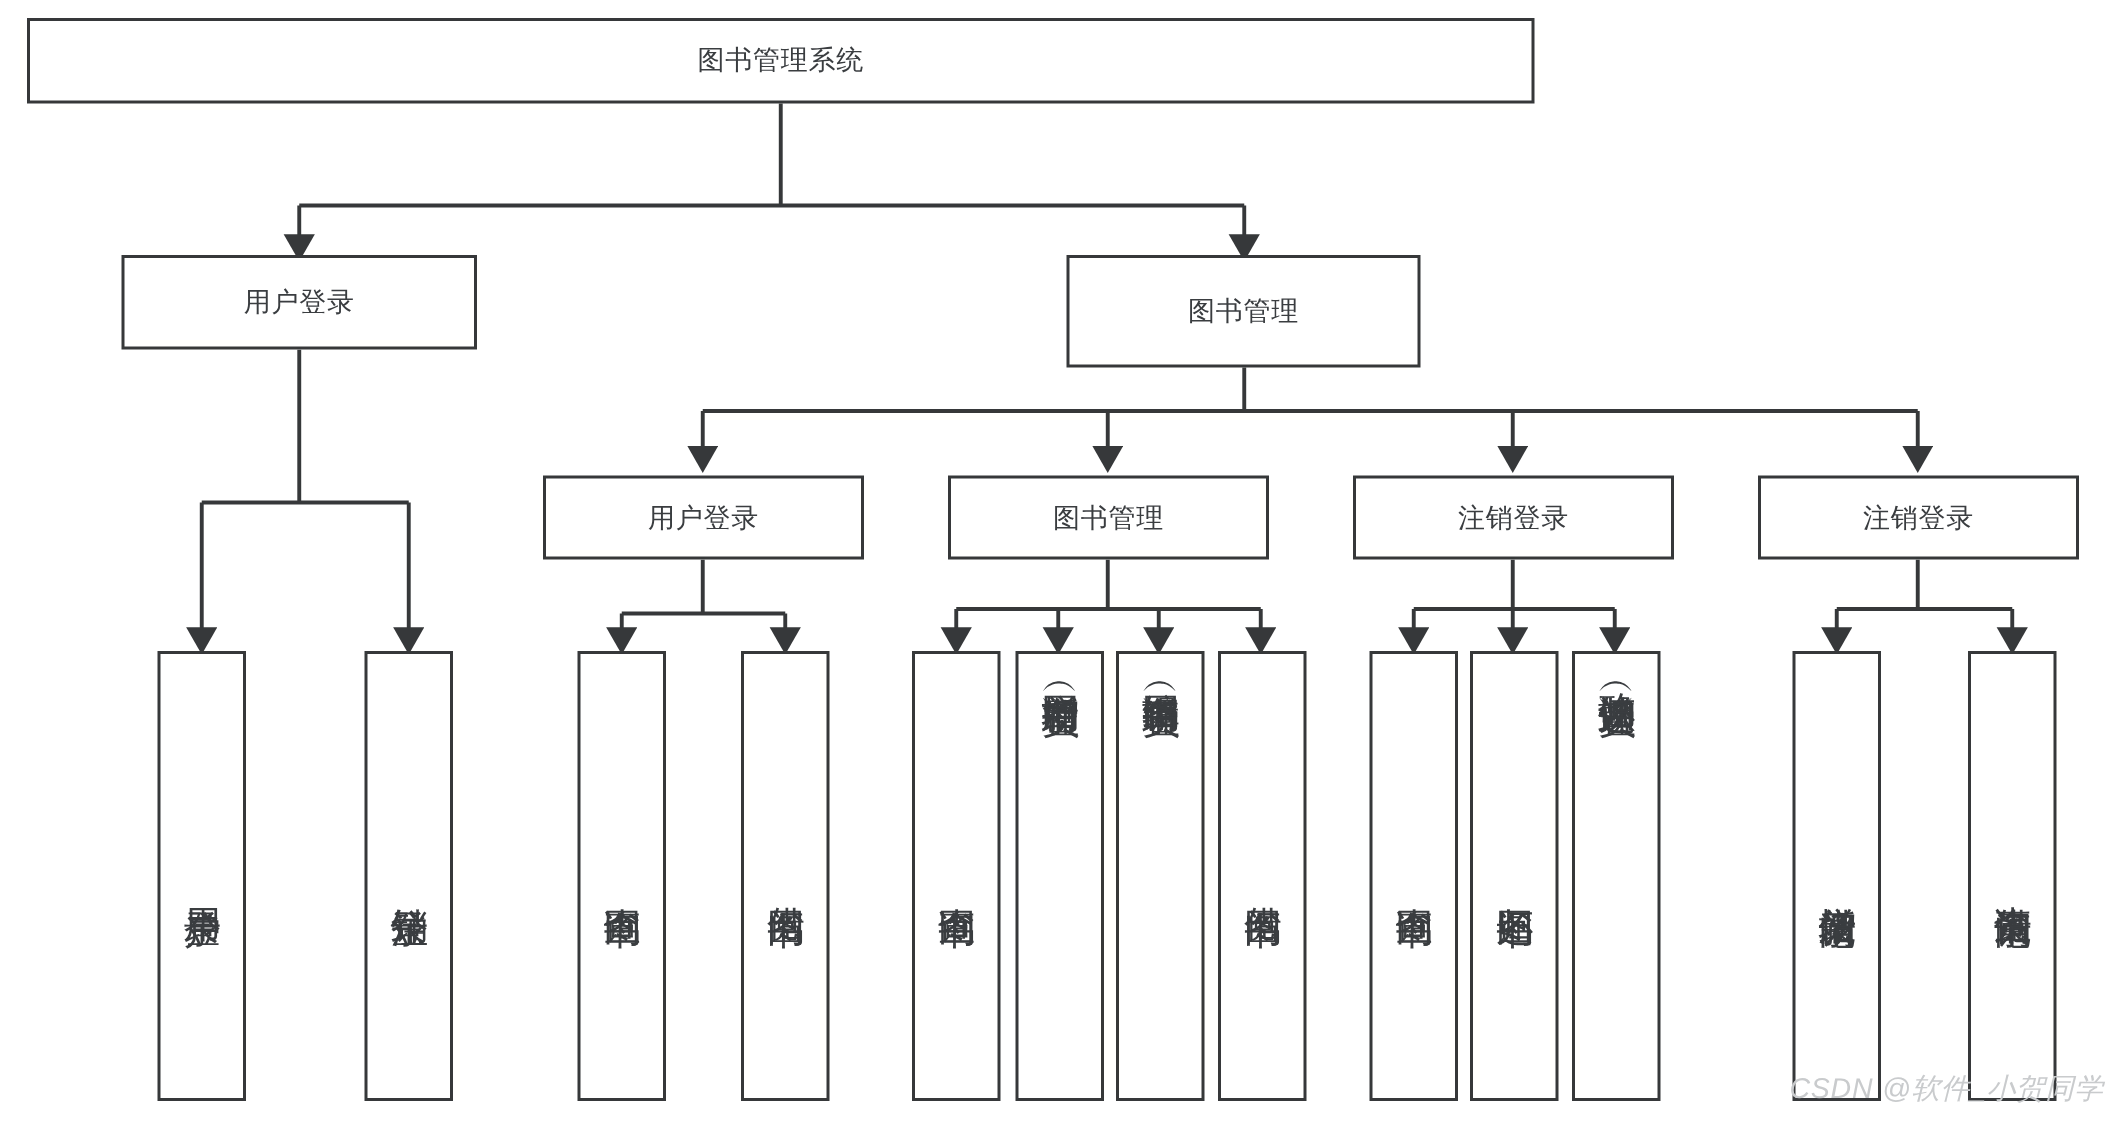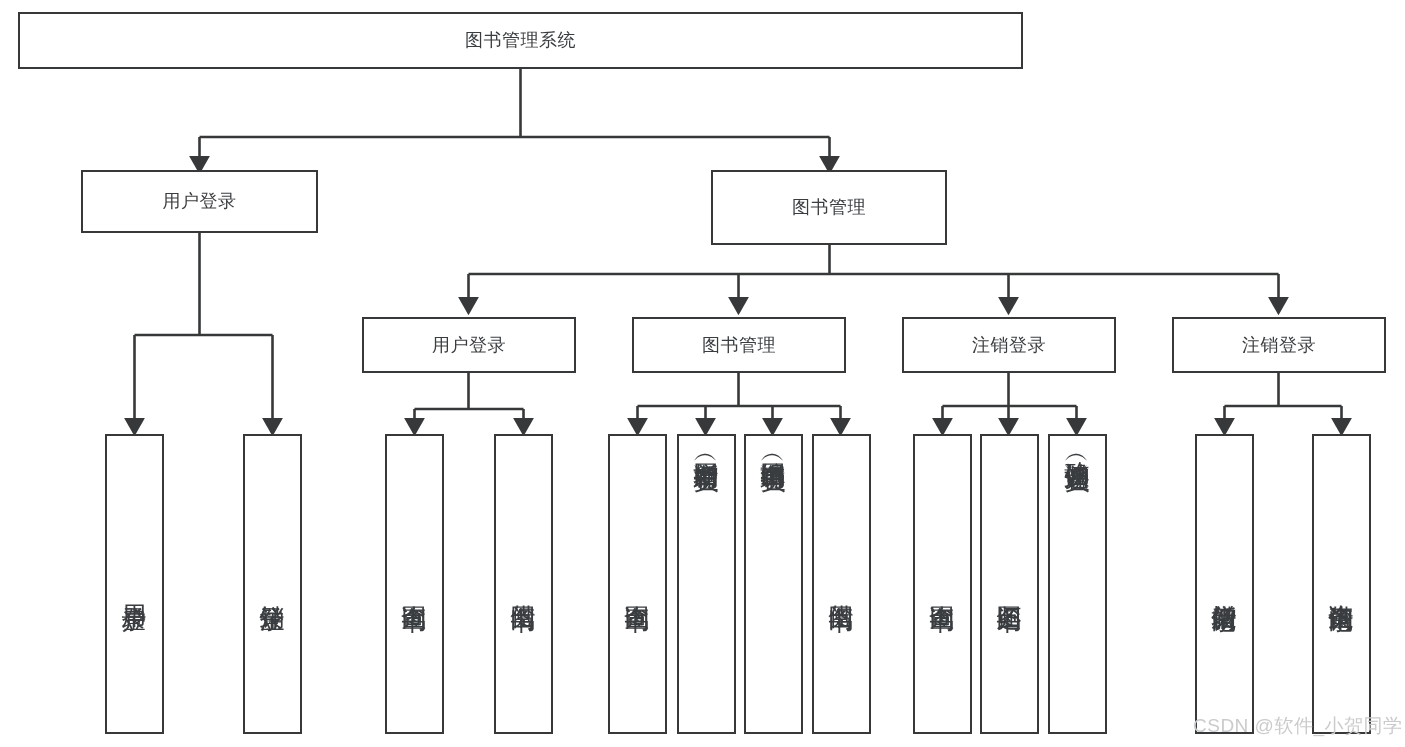--- a/index.html
+++ b/index.html
@@ -139,15 +139,15 @@
   <div class="node v" style="left:744px; top:434px; width:59px; height:300px;">编辑图书（管理员）</div>
   <div class="node v tall" style="left:812px; top:434px; width:59px; height:300px;">借阅图书</div>
 
   <div class="node v tall" style="left:913px; top:434px; width:59px; height:300px;">查询图书</div>
   <div class="node v tall" style="left:980px; top:434px; width:59px; height:300px;">归还图书</div>
   <div class="node v" style="left:1048px; top:434px; width:59px; height:300px;">确认归还（管理员）</div>
 
   <div class="node v tall" style="left:1195px; top:434px; width:59px; height:300px;">新增借阅记录</div>
   <div class="node v tall" style="left:1312px; top:434px; width:59px; height:300px;">查询借阅记录</div>
 
-  <div class="watermark" style="left:1193px; top:713px;">CSDN @软件_小贺同学</div>
+  <div class="watermark" style="left:1193px; top:713px;font-style:italic;">CSDN @软件_小贺同学</div>
 
 </div>
 
 </body></html>

